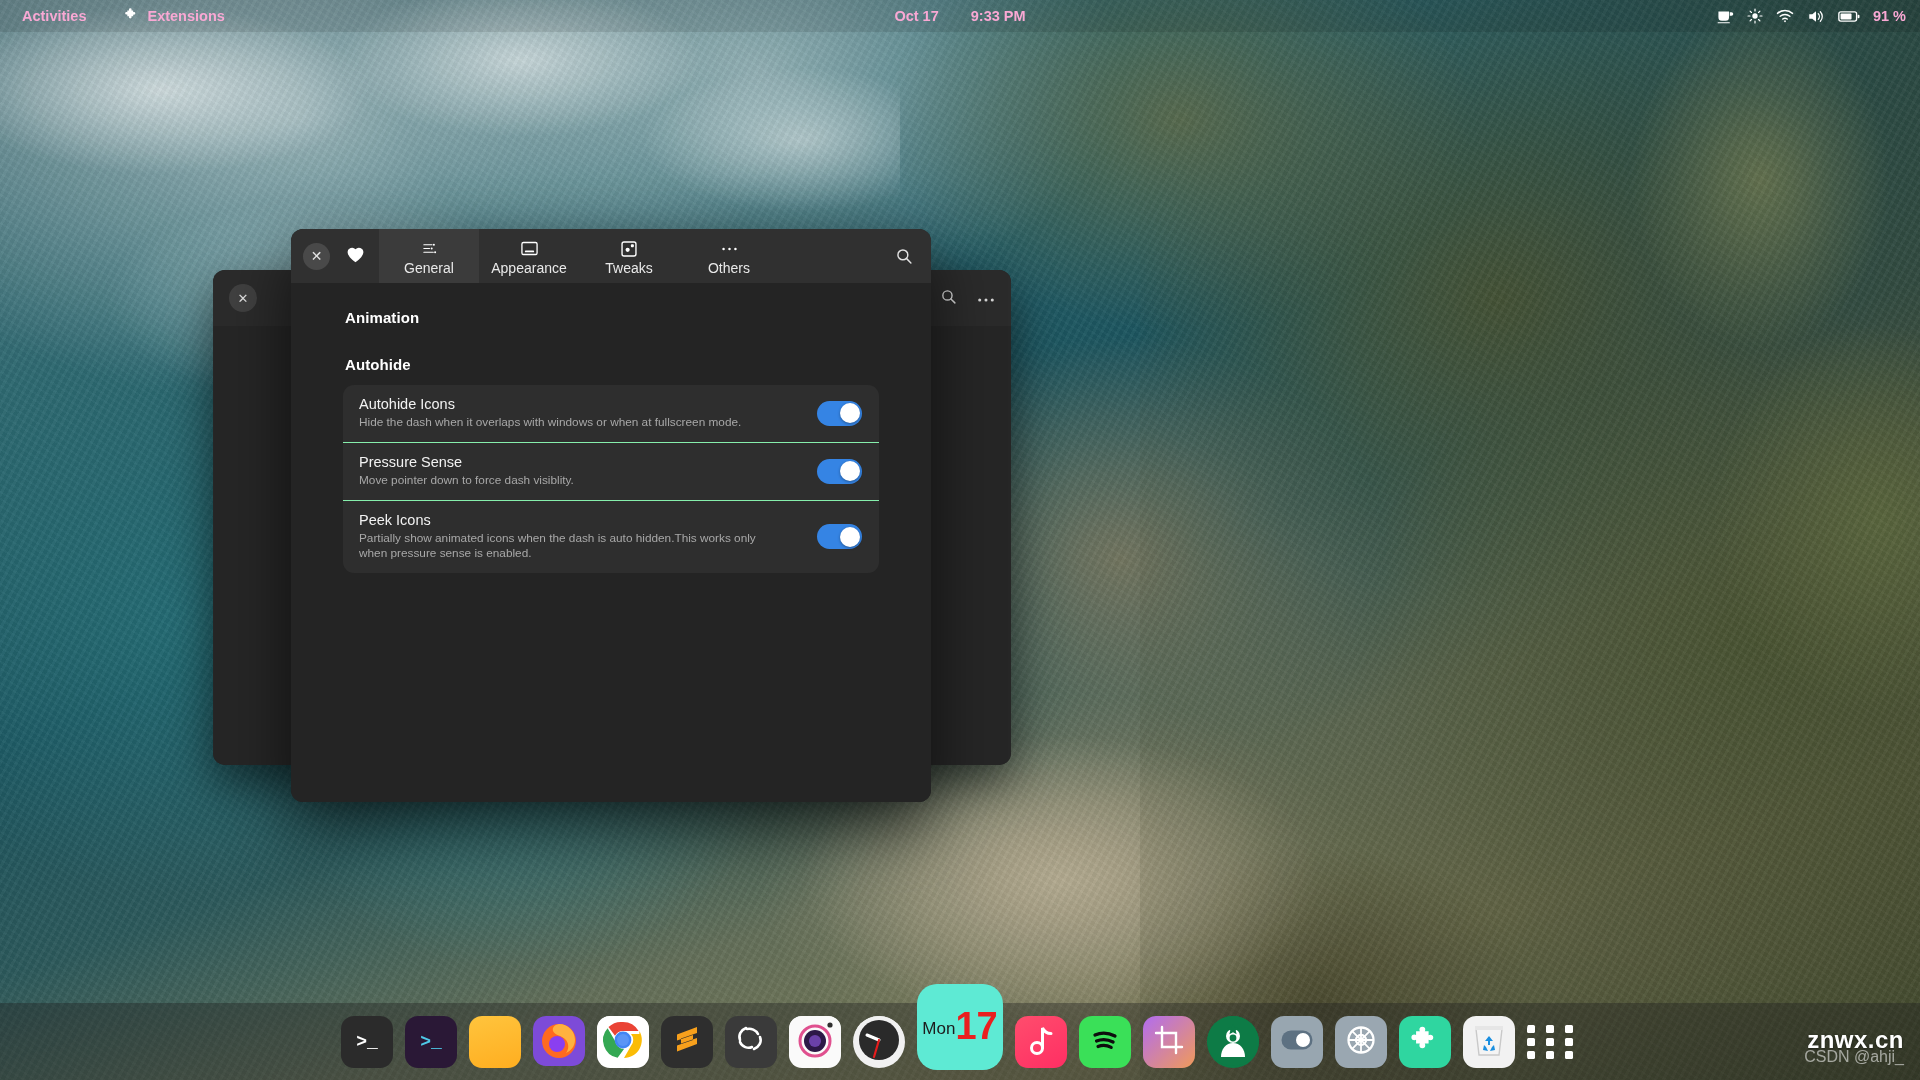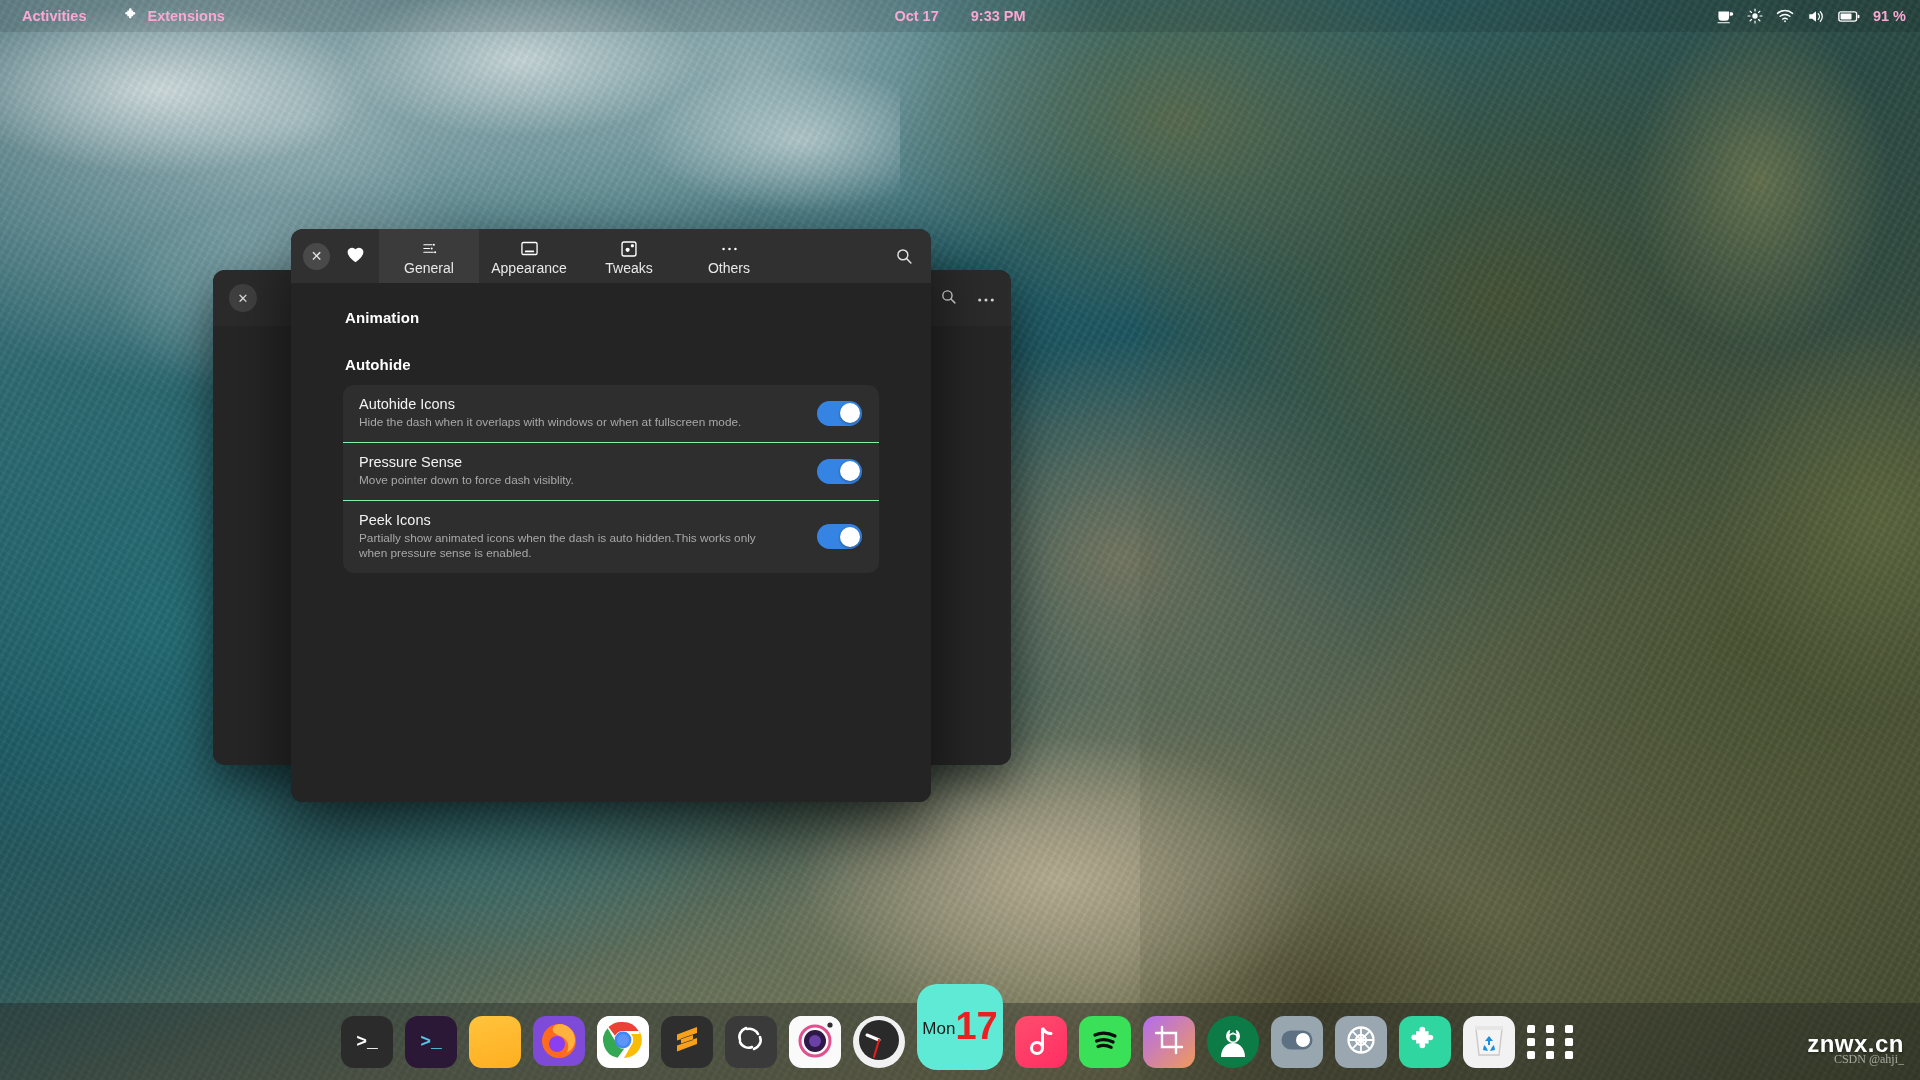--- a/index.html
+++ b/index.html
@@ -194,21 +194,21 @@
   .trash-i { background: #f2f2f2; }
   .grid-i { display: grid; grid-template-columns: repeat(3,1fr); gap: 5px; align-content: center; justify-content: center; }
   .grid-i span { width: 8px; height: 8px; background: #fff; border-radius: 1.5px; display: block; }
 
   
   #watermark {
     position: absolute; right: 16px; bottom: 14px; z-index: 70;
     text-align: right; line-height: 1.05;
   }
   #watermark .wm-main { color: #fff; font-size: 24px; font-weight: bold; letter-spacing: .5px; text-shadow: 0 1px 3px rgba(0,0,0,.5); }
-  #watermark .wm-sub { color: rgba(255,255,255,.55); font-size: 12px; margin-top: -3px; font-family: Liberation Serif, serif; }
+  #watermark .wm-sub { color: rgba(255,255,255,.55); font-size: 16px; margin-top: -3px; }
 </style>
 </head>
 <body>
 
 <div id="wallpaper">
   <div class="foam"></div>
   <div class="shore"></div>
   <div class="cliff"></div>
 </div>
 

